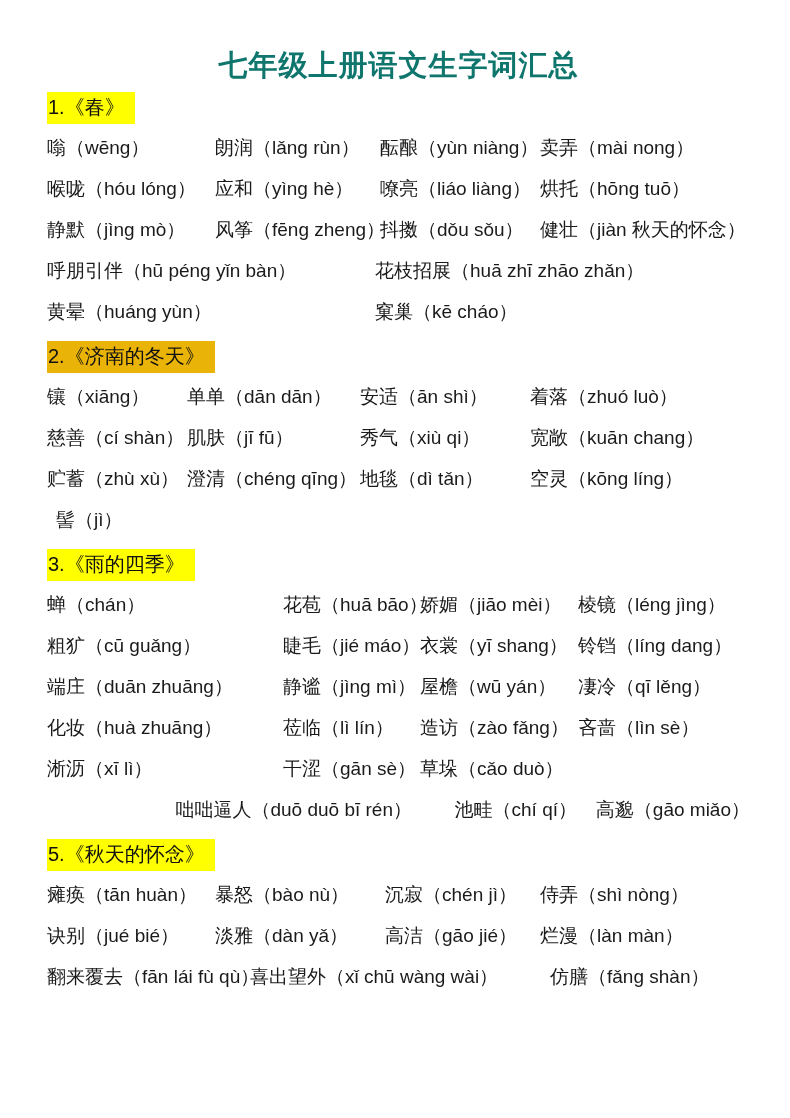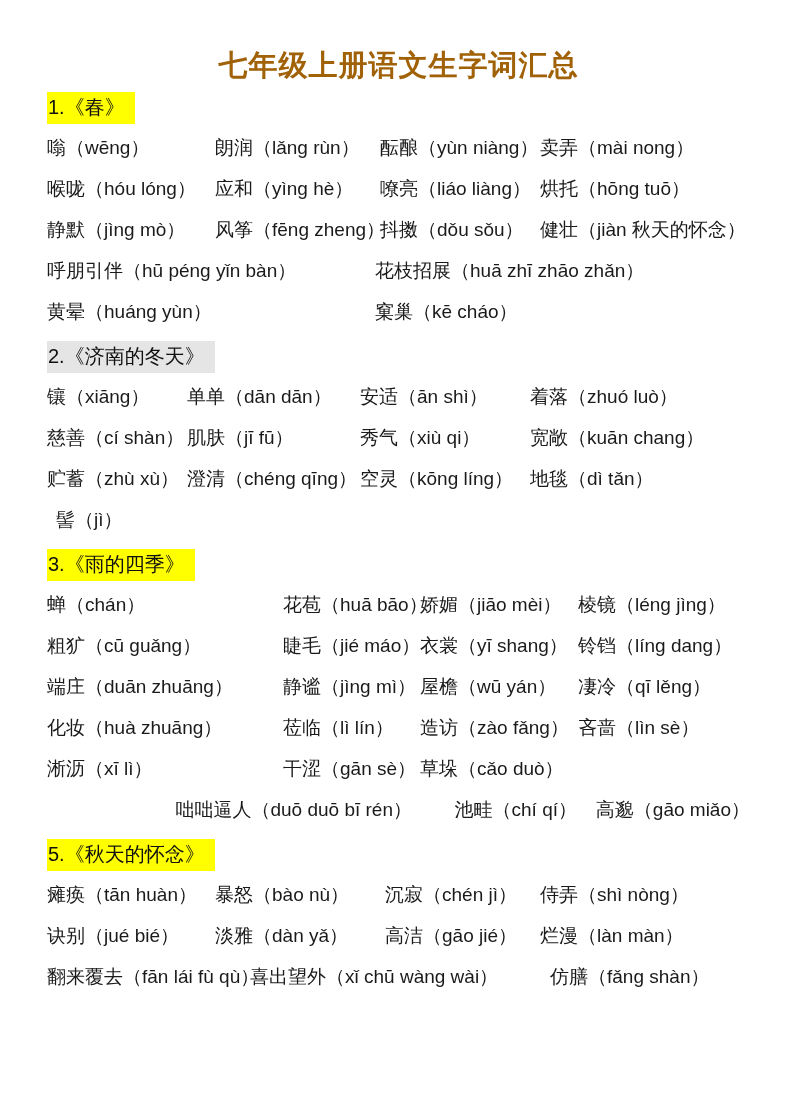--- a/index.html
+++ b/index.html
@@ -51,21 +51,21 @@
   .g-s5  { grid-template-columns: 168px 170px 155px auto; }
   .g-pair{ grid-template-columns: 328px auto; }
   .g-duo { grid-template-columns: 365px 165px auto; text-align: right; }
   .g-fan { grid-template-columns: 203px 300px auto; }
   .g-one { grid-template-columns: auto; margin-left: 9px; }
 </style>
 </head>
 <body>
 
 <div class="page">
-  <h1 class="doc-title" style="color: #a16207;">七年级上册语文生字词汇总</h1>
+  <h1 class="doc-title" style="color: #0f766e;">七年级上册语文生字词汇总</h1>
   <div id="content">
       <div class="sec-heading-wrap"><span class="sec-heading" style="background: rgb(255, 255, 0);">1.《春》</span></div>
       <div class="word-row g-s1">
         <span class="word-item">嗡（wēng）</span>
         <span class="word-item">朗润（lǎng rùn）</span>
         <span class="word-item">酝酿（yùn niàng）</span>
         <span class="word-item">卖弄（mài nong）</span>
       </div>
       <div class="word-row g-s1">
         <span class="word-item">喉咙（hóu lóng）</span>
@@ -80,38 +80,38 @@
         <span class="word-item">健壮（jiàn 秋天的怀念）</span>
       </div>
       <div class="word-row g-pair">
         <span class="word-item">呼朋引伴（hū péng yǐn bàn）</span>
         <span class="word-item">花枝招展（huā zhī zhāo zhǎn）</span>
       </div>
       <div class="word-row g-pair">
         <span class="word-item">黄晕（huáng yùn）</span>
         <span class="word-item">窠巢（kē cháo）</span>
       </div>
-      <div class="sec-heading-wrap"><span class="sec-heading" style="background: #e5e5e5;">2.《济南的冬天》</span></div>
+      <div class="sec-heading-wrap"><span class="sec-heading" style="background: #eab308;">2.《济南的冬天》</span></div>
       <div class="word-row g-s2">
         <span class="word-item">镶（xiāng）</span>
         <span class="word-item">单单（dān dān）</span>
         <span class="word-item">安适（ān shì）</span>
         <span class="word-item">着落（zhuó luò）</span>
       </div>
       <div class="word-row g-s2">
         <span class="word-item">慈善（cí shàn）</span>
         <span class="word-item">肌肤（jī fū）</span>
         <span class="word-item">秀气（xiù qi）</span>
         <span class="word-item">宽敞（kuān chang）</span>
       </div>
       <div class="word-row g-s2">
         <span class="word-item">贮蓄（zhù xù）</span>
         <span class="word-item">澄清（chéng qīng）</span>
+        <span class="word-item">地毯（dì tǎn）</span>
         <span class="word-item">空灵（kōng líng）</span>
-        <span class="word-item">地毯（dì tǎn）</span>
       </div>
       <div class="word-row g-one">
         <span class="word-item">髻（jì）</span>
       </div>
       <div class="sec-heading-wrap"><span class="sec-heading" style="background: rgb(255, 255, 0);">3.《雨的四季》</span></div>
       <div class="word-row g-s3">
         <span class="word-item">蝉（chán）</span>
         <span class="word-item">花苞（huā bāo）</span>
         <span class="word-item">娇媚（jiāo mèi）</span>
         <span class="word-item">棱镜（léng jìng）</span>

